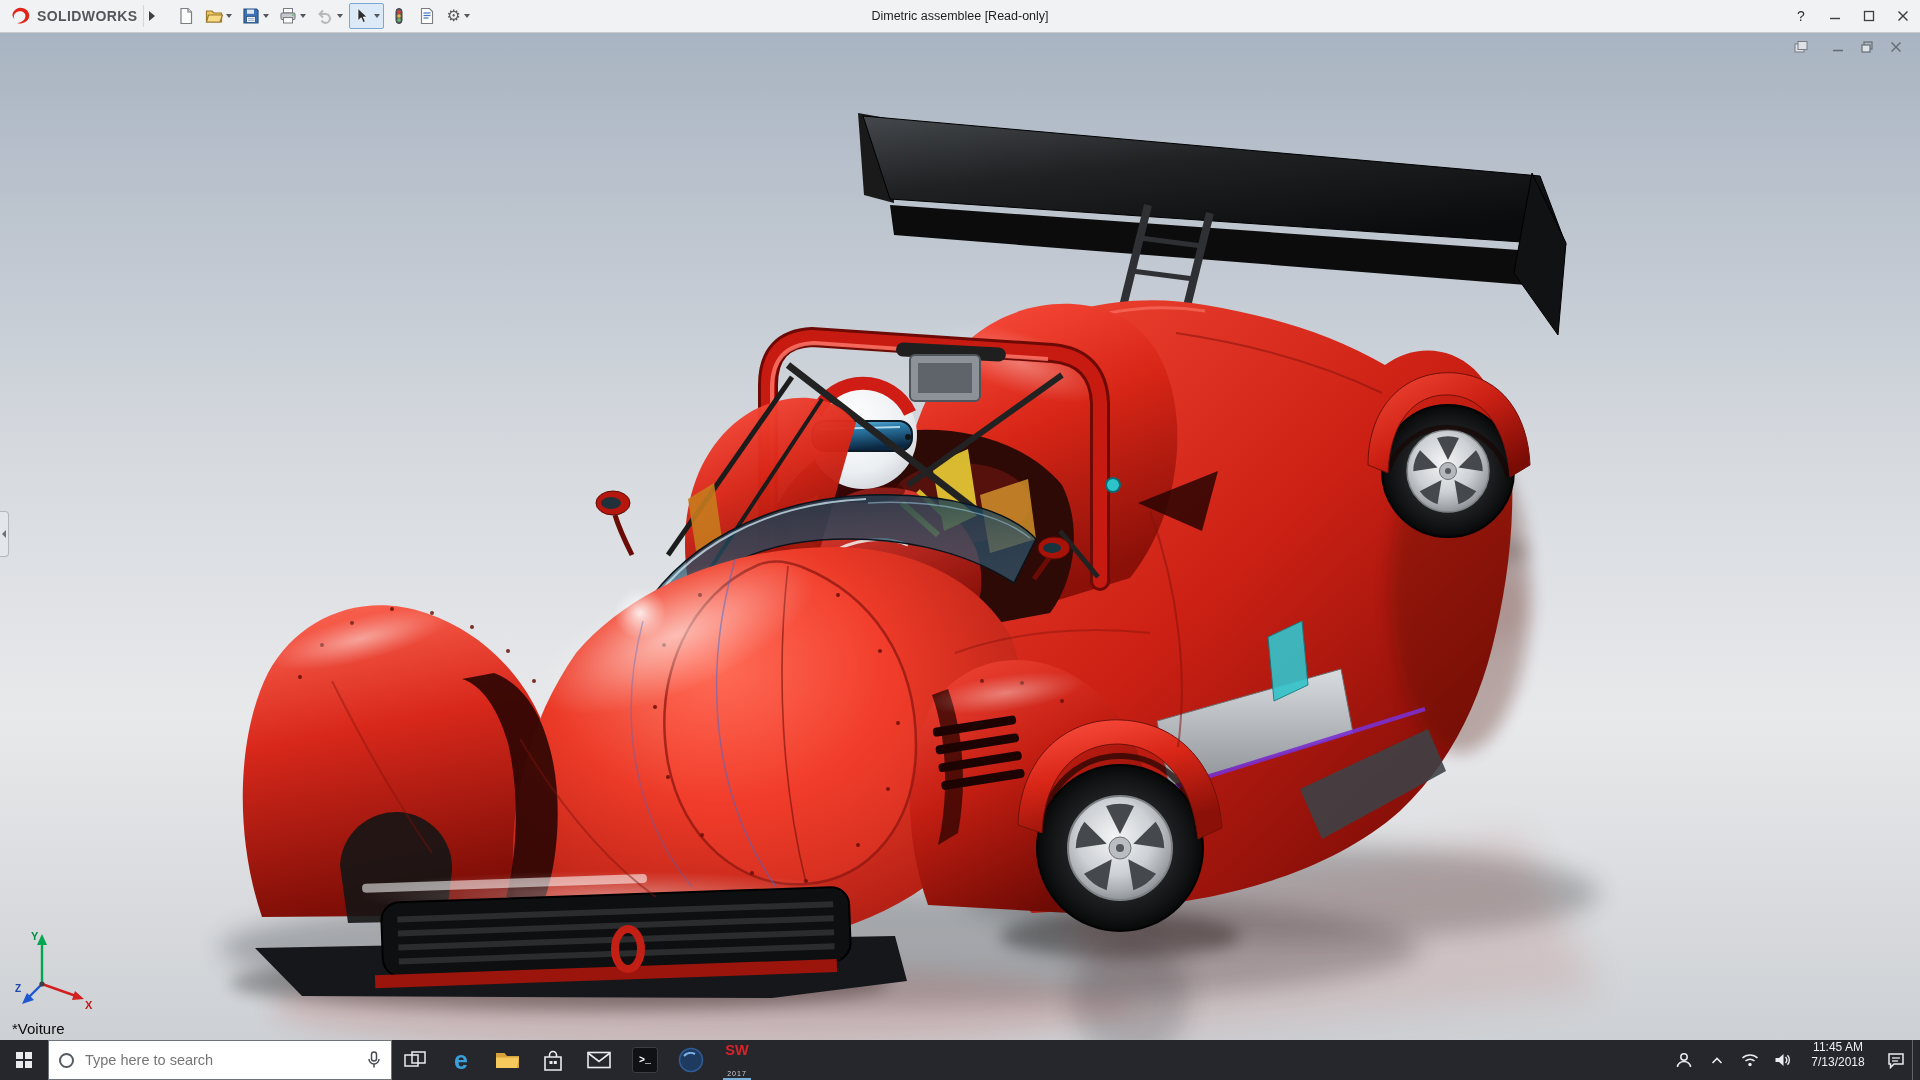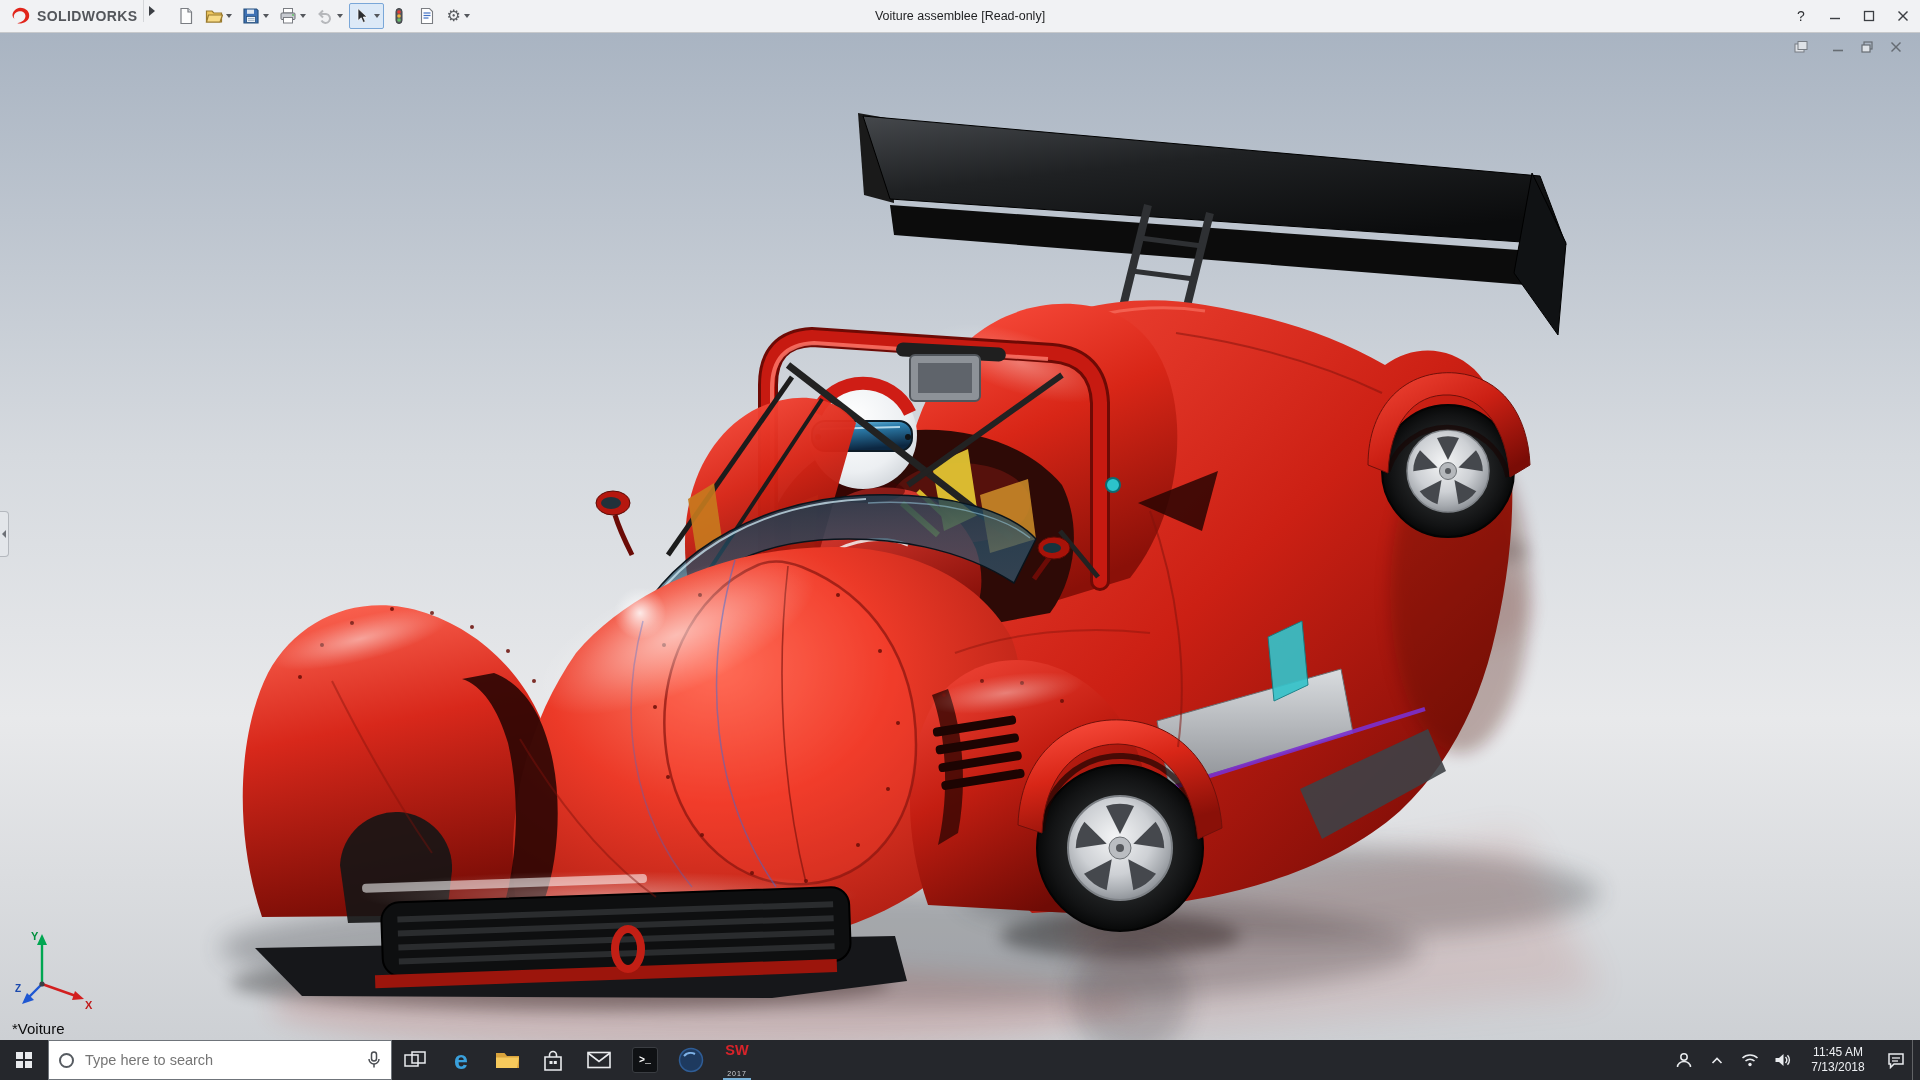--- a/index.html
+++ b/index.html
@@ -9,21 +9,21 @@
     font-family:"Liberation Sans", sans-serif;
     background:#000;
   }
   .app { width:1920px; height:1080px; display:flex; flex-direction:column; }
 
   
   .titlebar {
     height:33px; flex:0 0 33px;
     background:var(--titlebar-bg,#f1f2f4);
     border-bottom:1px solid #c7c9cc;
-    display:flex; position:relative;
+    display:flex; align-items:center; position:relative;
   }
   .brand { display:flex; align-items:center; gap:5px; padding:0 6px 0 8px; }
   .brand-name { font-weight:bold; font-size:14px; color:#53565b; letter-spacing:.4px; }
   .flyout-btn { width:16px; height:22px; display:flex; align-items:center; justify-content:center; border-left:1px solid #d4d6d9; }
   .flyout-btn i { width:0; height:0; border-top:5px solid transparent; border-bottom:5px solid transparent; border-left:6px solid #3c3f44; }
   .qat { display:flex; align-items:center; gap:2px; margin-left:14px; }
   .tool-btn { height:26px; display:flex; align-items:center; padding:0 3px; border:1px solid transparent; border-radius:2px; }
   .tool-btn.active { background:#dce9f7; border-color:#7aa7d8; }
   .caret { width:0; height:0; border-left:3.5px solid transparent; border-right:3.5px solid transparent; border-top:4px solid #54575c; margin-left:3px; }
   .gear-glyph { font-size:16px; color:#595c60; line-height:1; }
@@ -54,21 +54,21 @@
   .search-box { width:344px; background:#fff; border:1px solid #6f747a; display:flex; align-items:center; gap:9px; padding:12px 10px; }
   .search-ring { width:15px; height:15px; border:2px solid #565b61; border-radius:50%; flex:0 0 auto; }
   .search-box input { border:none; outline:none; background:transparent; flex:1; font-size:14.5px; color:#4a4d52; font-family:"Liberation Sans",sans-serif; }
   .task-btn { width:46px; display:flex; align-items:center; justify-content:center; position:relative; }
   .run-indicator { position:absolute; bottom:0; left:9px; right:9px; height:2.5px; background:var(--running-indicator,#76b0d8); }
   .edge-e { color:#3aa0dc; font-size:25px; font-weight:bold; line-height:1; }
   .console-chip { width:26px; height:26px; background:#0f1114; border:1px solid #3a3d42; border-radius:3px; color:#fff; font-family:"Liberation Mono",monospace; font-size:10px; font-weight:bold; display:flex; align-items:center; justify-content:center; }
   .sw-badge { display:flex; flex-direction:column; align-items:center; line-height:1; gap:13px; }
   .sw-mark { color:#d8232a; font-weight:bold; font-size:14.5px; }
   .sw-year { color:#cfd2d6; font-size:7px; letter-spacing:1px; }
-  .tray { margin-left:auto; display:flex; align-items:center; }
+  .tray { margin-left:auto; display:flex; align-items:flex-start; }
   .tray-btn { width:33px; height:40px; display:flex; align-items:center; justify-content:center; }
   .clock { width:80px; text-align:center; color:#edeff2; font-size:12px; line-height:1.25; padding-right:2px; }
   .show-desktop { width:8px; height:100%; border-left:1px solid rgba(255,255,255,.28); }
 </style>
 </head>
 <body>
 
 <div class="app">
 
   <div class="titlebar">
@@ -144,21 +144,21 @@
           <line x1="5.5" y1="8.5" x2="12.5" y2="8.5" stroke="#4472c4" stroke-width="1.2"></line>
           <line x1="5.5" y1="11" x2="10.5" y2="11" stroke="#4472c4" stroke-width="1.2"></line>
         </svg>
       </div>
       <div class="tool-btn">
         <span class="gear-glyph">⚙</span>
         <span class="caret"></span>
       </div>
     </div>
 
-    <div class="win-title">Voiture assemblee [Read-only]</div>
+    <div class="win-title">Dimetric assemblee [Read-only]</div>
 
     <div class="win-controls">
       <div class="win-btn">?</div>
       <div class="win-btn">
         <svg width="12" height="12">
             <line x1="1" y1="8.5" x2="11" y2="8.5" stroke="#3c3f43" stroke-width="1.4"></line>
           </svg>
       </div>
       <div class="win-btn">
         <svg width="12" height="12">

